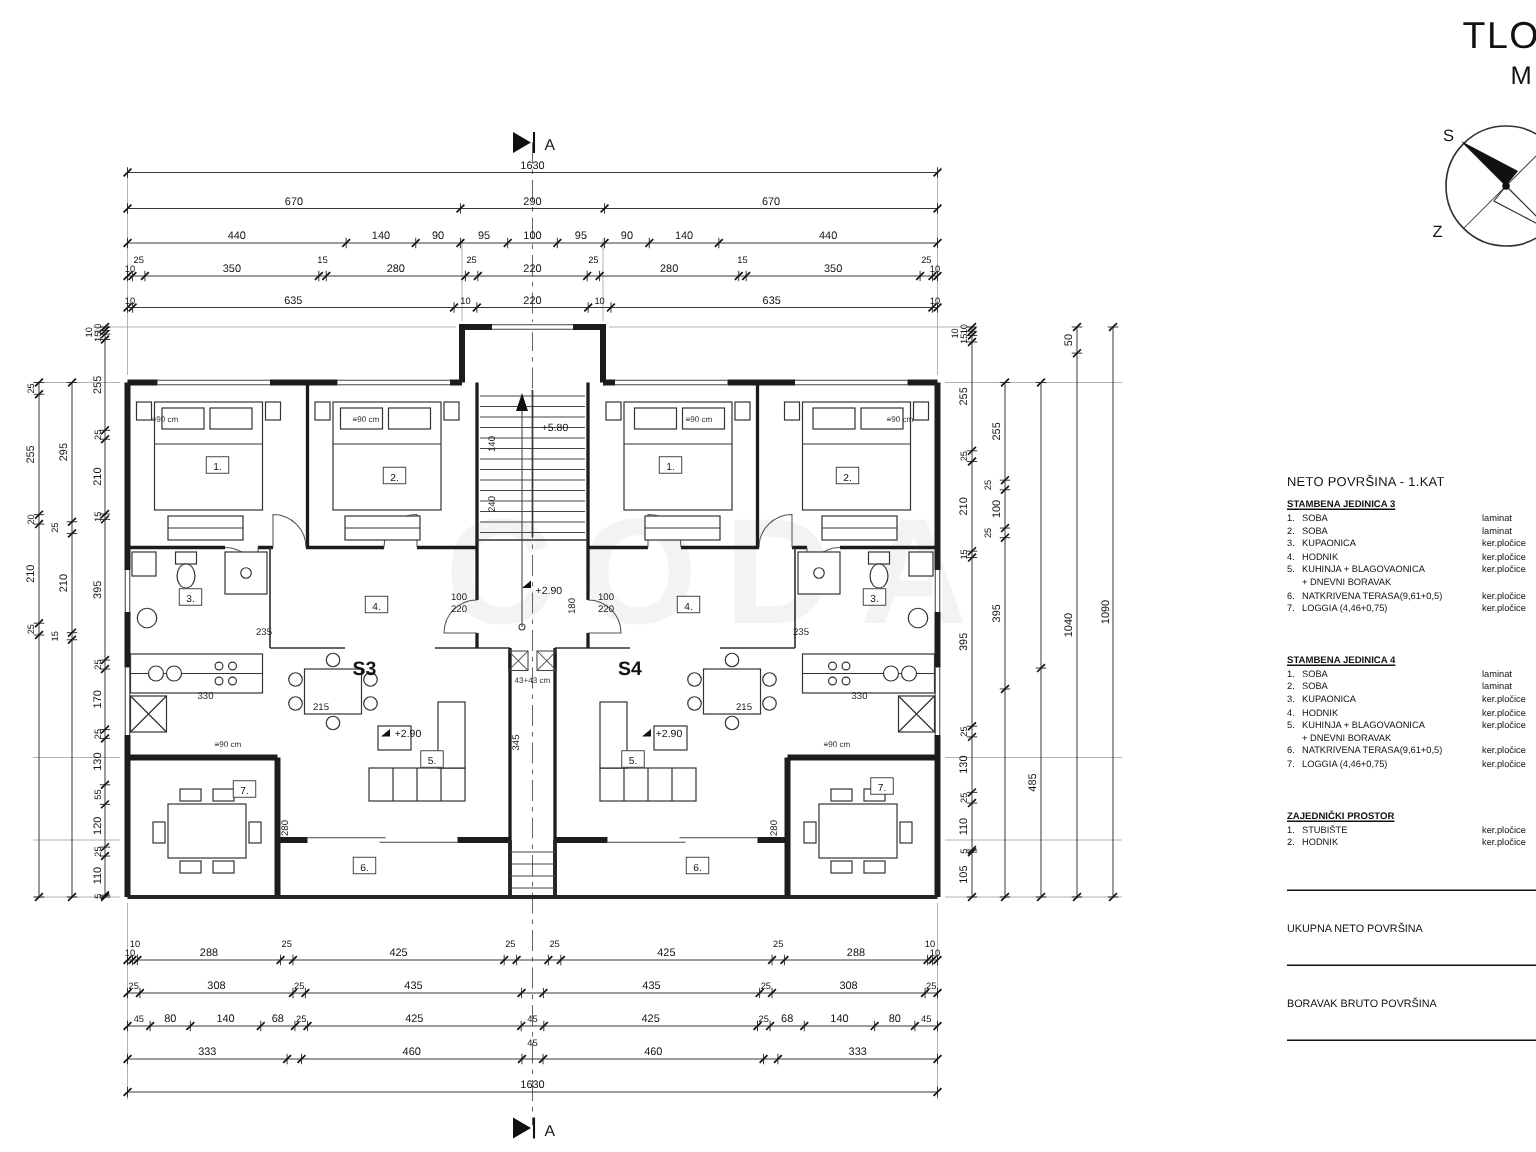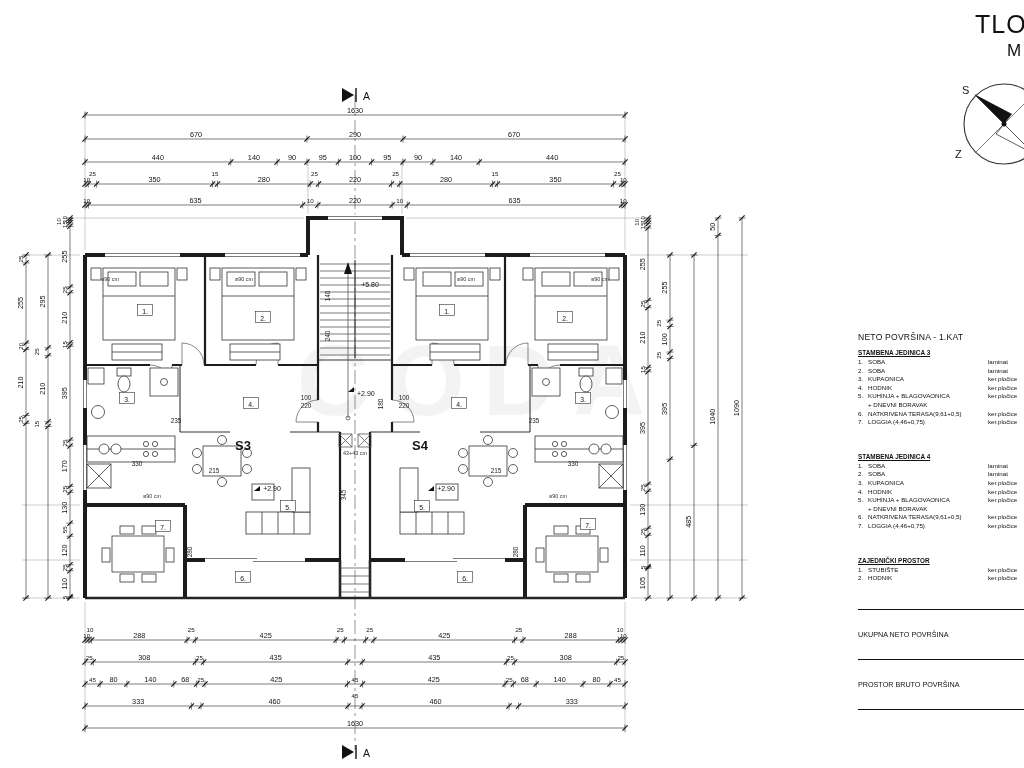--- a/index.html
+++ b/index.html
@@ -25,21 +25,21 @@
   .tagbox{fill:#fff;stroke:#333;stroke-width:.6}
   .tagtext{font-size:6.8px}
   .lvl{font-size:7px}
   .unit-label{font-size:13px;font-weight:bold}
   .wm{font-size:100px;letter-spacing:18px;opacity:.055;fill:#1b3a5c;font-weight:bold}
   .marker-a{font-size:10.5px}
   .compass-letter{font-size:11px}
   .title-block{position:absolute;left:975px;top:10px;white-space:nowrap}
   .main-title{font-size:25px;letter-spacing:1px}
   .scale-label{position:absolute;left:1007px;top:41px;font-size:17px}
-  .legend{position:absolute;left:858px;top:332px;width:166px}
+  .legend{position:absolute;left:858px;top:316px;width:166px}
   .legend-heading{font-size:8.6px;letter-spacing:.2px;margin-bottom:7px}
   .sec{margin-bottom:26px}
   .sec-title{font-size:6.4px;font-weight:bold;text-decoration:underline;margin-bottom:2px}
   .lrow{display:flex;font-size:6.2px;line-height:8.6px}
   .lrow .no{width:10px}
   .lrow .nm{flex:1}
   .lrow .fin{width:36px}
   .totals{margin-top:24px}
   .total-line{font-size:7.2px;padding:20px 0;border-top:1px solid #111}
   .total-line.last{border-bottom:1px solid #111}
@@ -870,17 +870,17 @@
           </div>
           <div class="lrow">
             <span class="no">2.</span>
             <span class="nm">HODNIK</span>
             <span class="fin">ker.pločice</span>
           </div>
         </div>
       </div>
   <div class="totals" id="legend-totals">
         <div class="total-line">UKUPNA NETO POVRŠINA</div>
-        <div class="total-line last">PROSTOR BRUTO POVRŠINA</div>
+        <div class="total-line last">BORAVAK BRUTO POVRŠINA</div>
       </div>
 </div>
 
 </div>
 
 </body></html>

